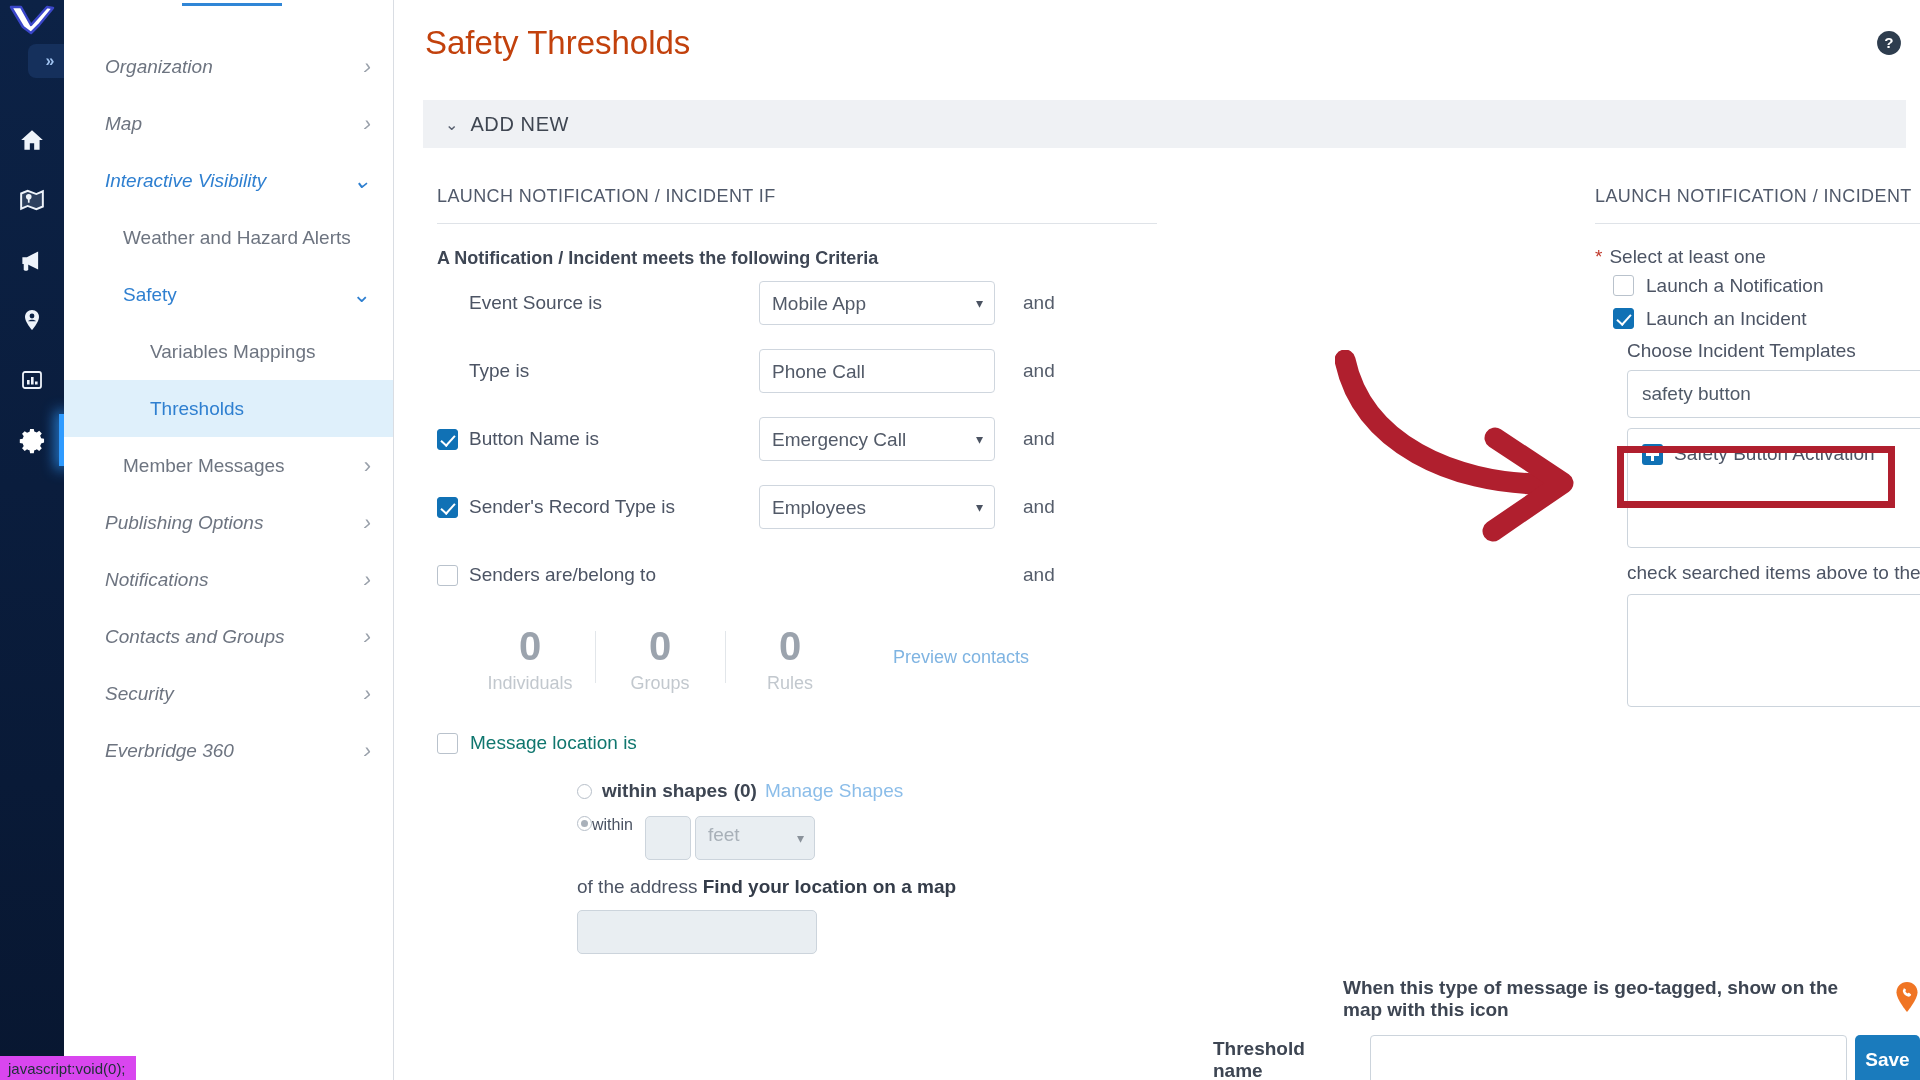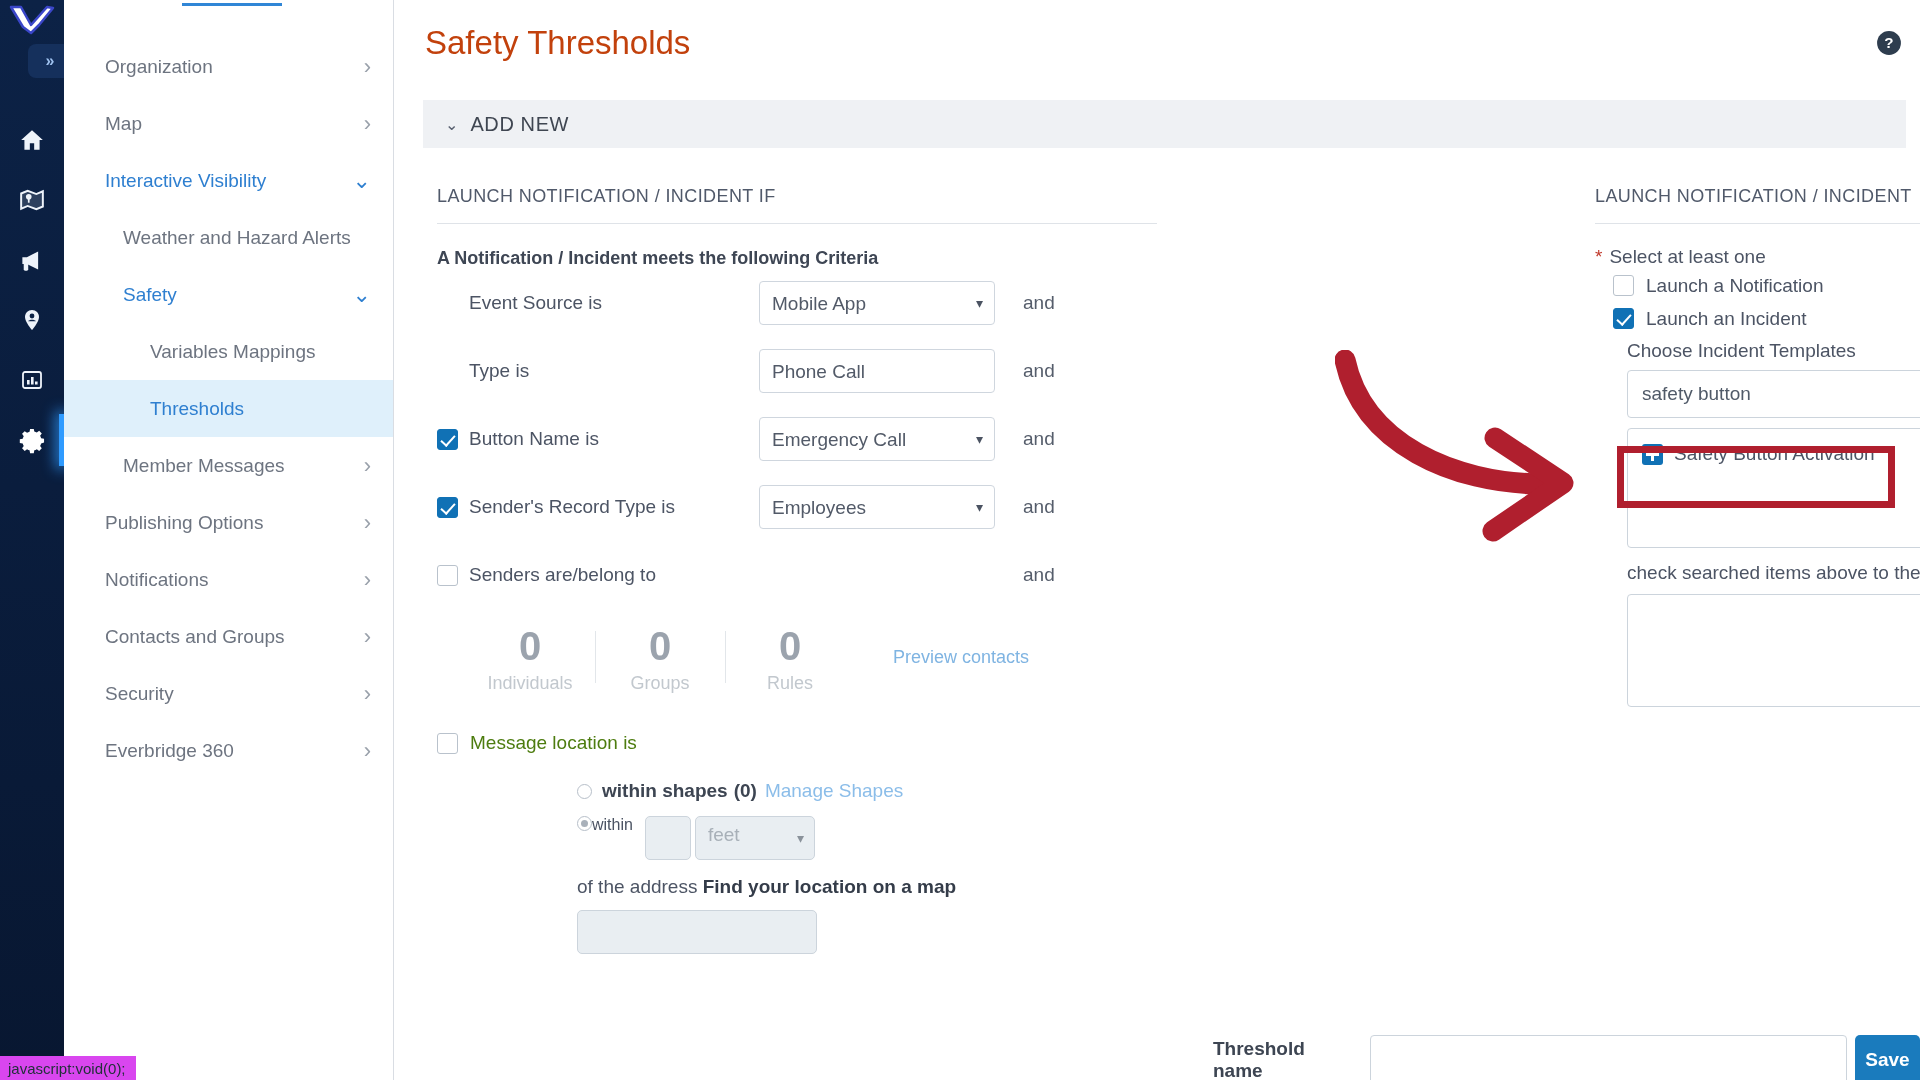--- a/index.html
+++ b/index.html
@@ -63,21 +63,21 @@
     position: relative;
     height: 57px;
     display: flex; align-items: center;
     padding-right: 22px;
     cursor: pointer;
     font-size: 19px;
     color: #6d7480;
   }
   .nav-row .lbl { flex: 1; }
   .nav-row .chev { font-size: 17px; color: #9aa1ab; line-height: 1; }
-  .nav-row.lvl1 { padding-left: 41px; }
+  .nav-row.lvl1 { padding-left: 41px; font-style: italic; }
   .nav-row.lvl2 { padding-left: 59px; }
   .nav-row.lvl3 { padding-left: 86px; }
   .nav-row.blue { color: #2e7fd0; }
   .nav-row.selected { background: #dff0fb; color: #2e7fd0; }
 
   
   .main { position: absolute; left: 395px; top: 0; width: 1525px; height: 1080px; background:#fff; }
   .page-title {
     position: absolute; left: 30px; top: 24px;
     font-size: 33px; color: #c2410c; font-weight: normal;
@@ -167,21 +167,21 @@
     content: ""; position: absolute; left: 0; top: 6px;
     width: 1px; height: 52px; background: #e2e6ea;
   }
   .preview-link {
     font-size: 18px; color: #7fb4e2; margin-left: 38px; margin-top: 22px;
     cursor: pointer;
   }
 
   
   .msgloc { margin-top: 38px; display: flex; align-items: center; }
-  .msgloc .clabel { font-size: 19px; color: #4d7c0f; margin-left: 12px; }
+  .msgloc .clabel { font-size: 19px; color: #0f766e; margin-left: 12px; }
 
   .locbox { margin-left: 140px; margin-top: 20px; }
   .rrow { display: flex; align-items: center; height: 34px; }
   .radio {
     width: 15px; height: 15px; border-radius: 50%;
     border: 1px solid #b7bfc9; background: #fff;
     display: inline-block; position: relative; cursor: pointer;
     flex: none;
   }
   .radio.on::after {
@@ -550,20 +550,31 @@
           <span class="plus-ic"></span>
           <span>Safety Button Activation</span>
         </div>
       </div>
 
       <div class="hint" style="margin-left:32px">check searched items above to the select box below.</div>
 
       <div class="sel-box" style="margin-left:32px"></div>
     </div>
 
+    <div class="geoline">
+      <span>When this type of message is geo-tagged, show on the map with this icon</span>
+      <span class="pin">
+        <svg width="26" height="32" viewBox="0 0 26 32">
+          <path d="M13 1 C7 1 2.5 5.5 2.5 11.3 C2.5 18.6 13 31 13 31 S23.5 18.6 23.5 11.3 C23.5 5.5 19 1 13 1 z" fill="#f07524"></path>
+          <path d="M9.6 8.2 c-.6.6-.9 1.5-.7 2.4 .5 2.4 2.6 4.5 5 5 .9.2 1.8-.1 2.4-.7 l.6-.6
+                   c.3-.3.3-.8 0-1.1 l-1.6-1.3 c-.3-.3-.8-.2-1.1 0 l-.6.6 c-1-.5-1.9-1.4-2.4-2.4 l.6-.6
+                   c.3-.3.3-.8 0-1.1 L10.6 7.6 c-.3-.3-.8-.3-1.1 0 z" fill="#ffffff"></path>
+        </svg>
+      </span>
+    </div>
 
     <div class="saverow">
       <span class="lab">Threshold name</span>
       <input class="thr-in" type="text" value="" style="">
       <button class="save-btn">Save</button>
     </div>
 
     <div class="hl-rect"></div>
 
     <div class="arrow">

